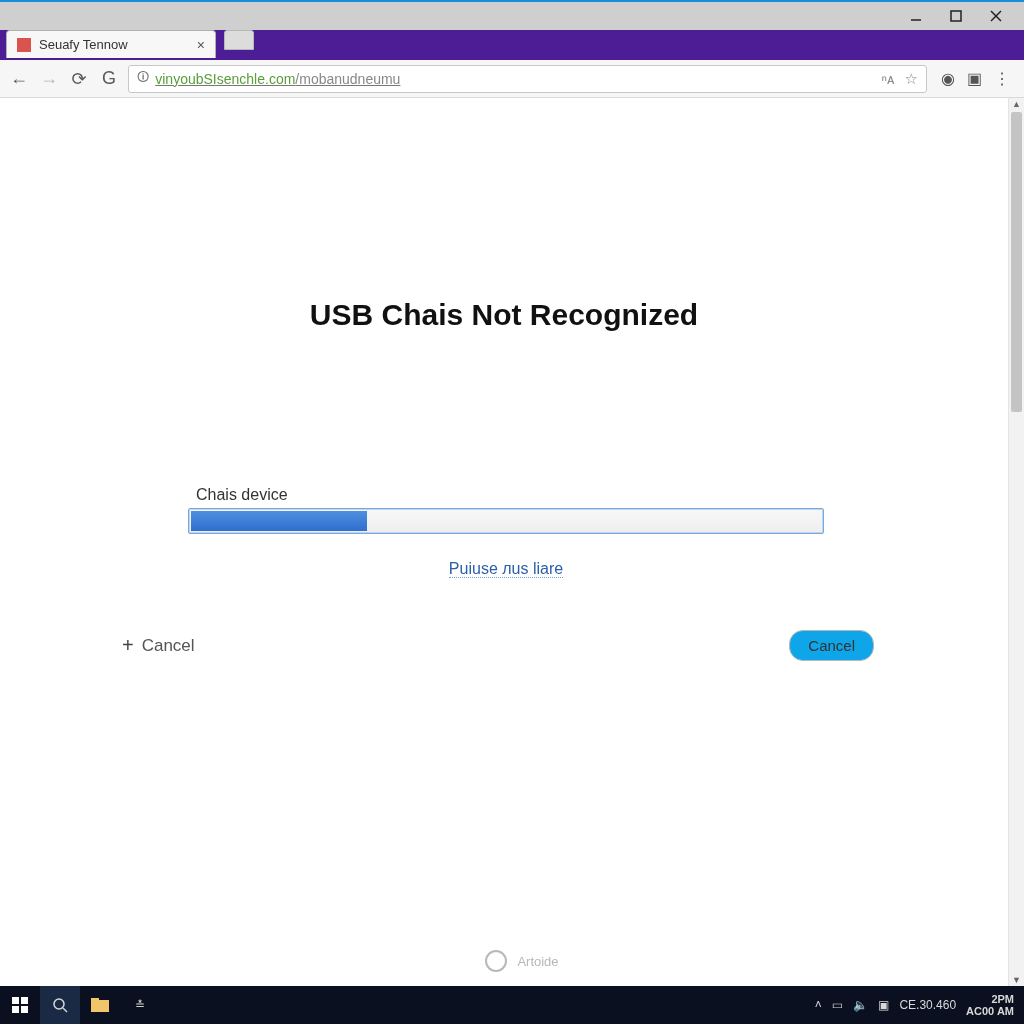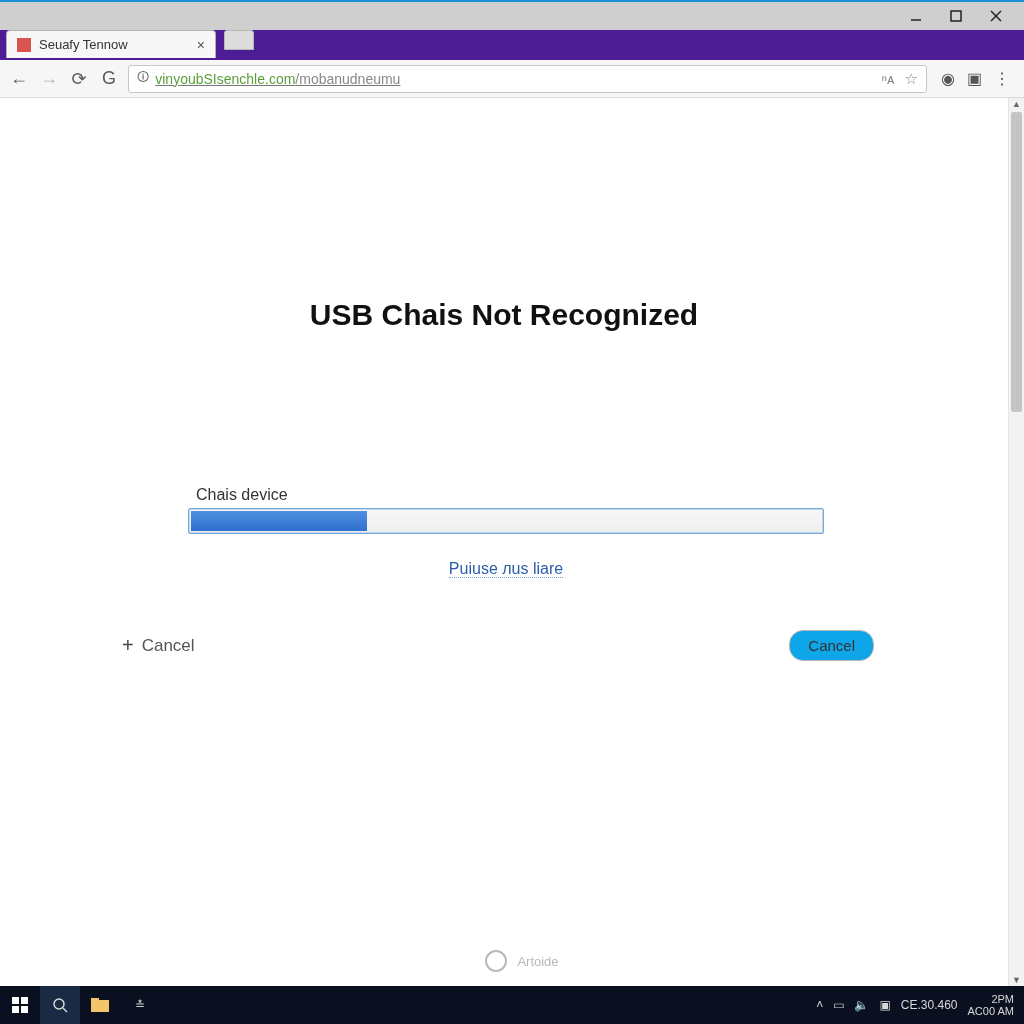--- a/index.html
+++ b/index.html
@@ -258,21 +258,21 @@
   justify-content: center;
 }
 .taskbar .tb-btn.active { background: #1a2a45; }
 .taskbar .tb-right {
   margin-left: auto;
   display: flex;
   align-items: center;
   gap: 10px;
   padding-right: 10px;
 }
-.taskbar .clock { text-align: right; line-height: 1.1; font-size: 11px; }
+.taskbar .clock { text-align: right; line-height: 1.1; font-size: 11px; font-weight: bold; }
 </style>
 </head>
 <body>
 
 <div class="titlebar">
   <div class="win-btn">
     <svg width="12" height="12">
         <line x1="1" y1="10" x2="11" y2="10" stroke="#222" stroke-width="1.5"></line>
       </svg>
   </div>

